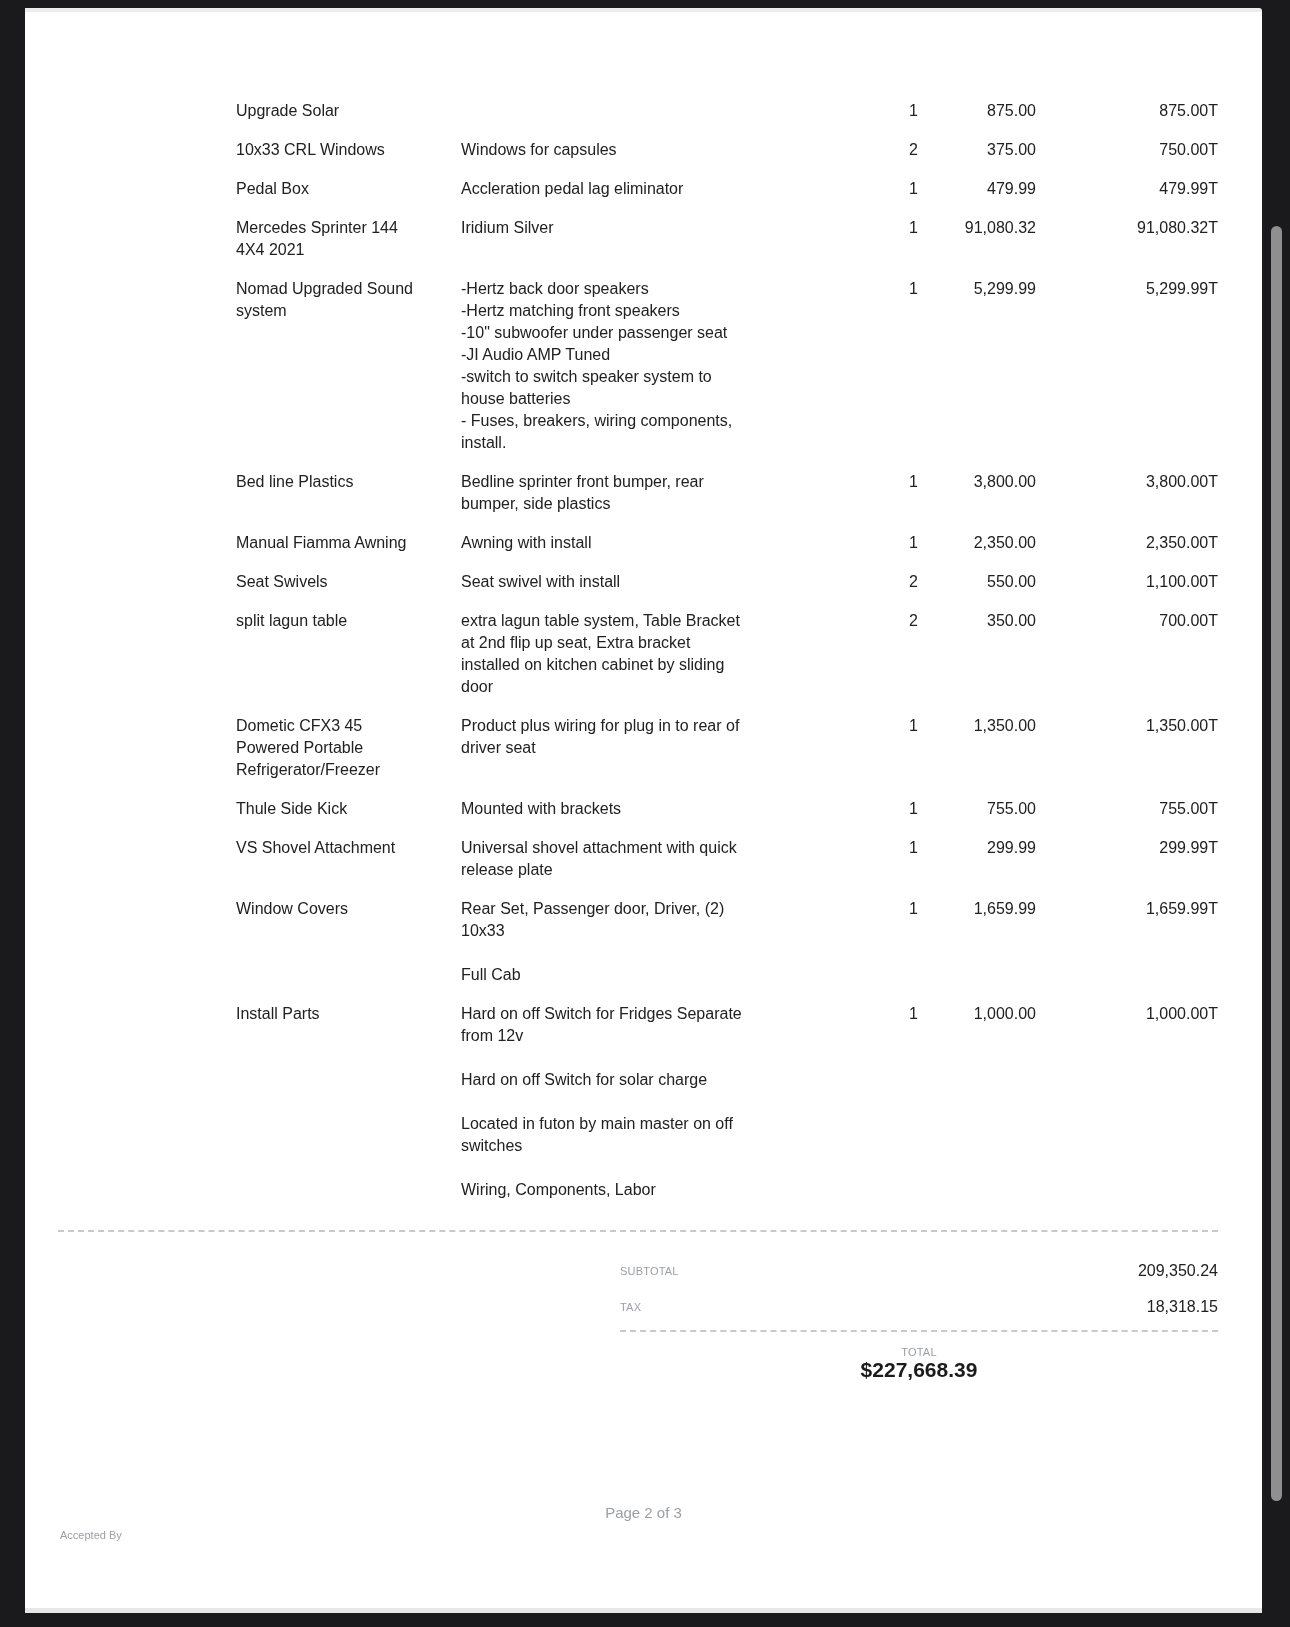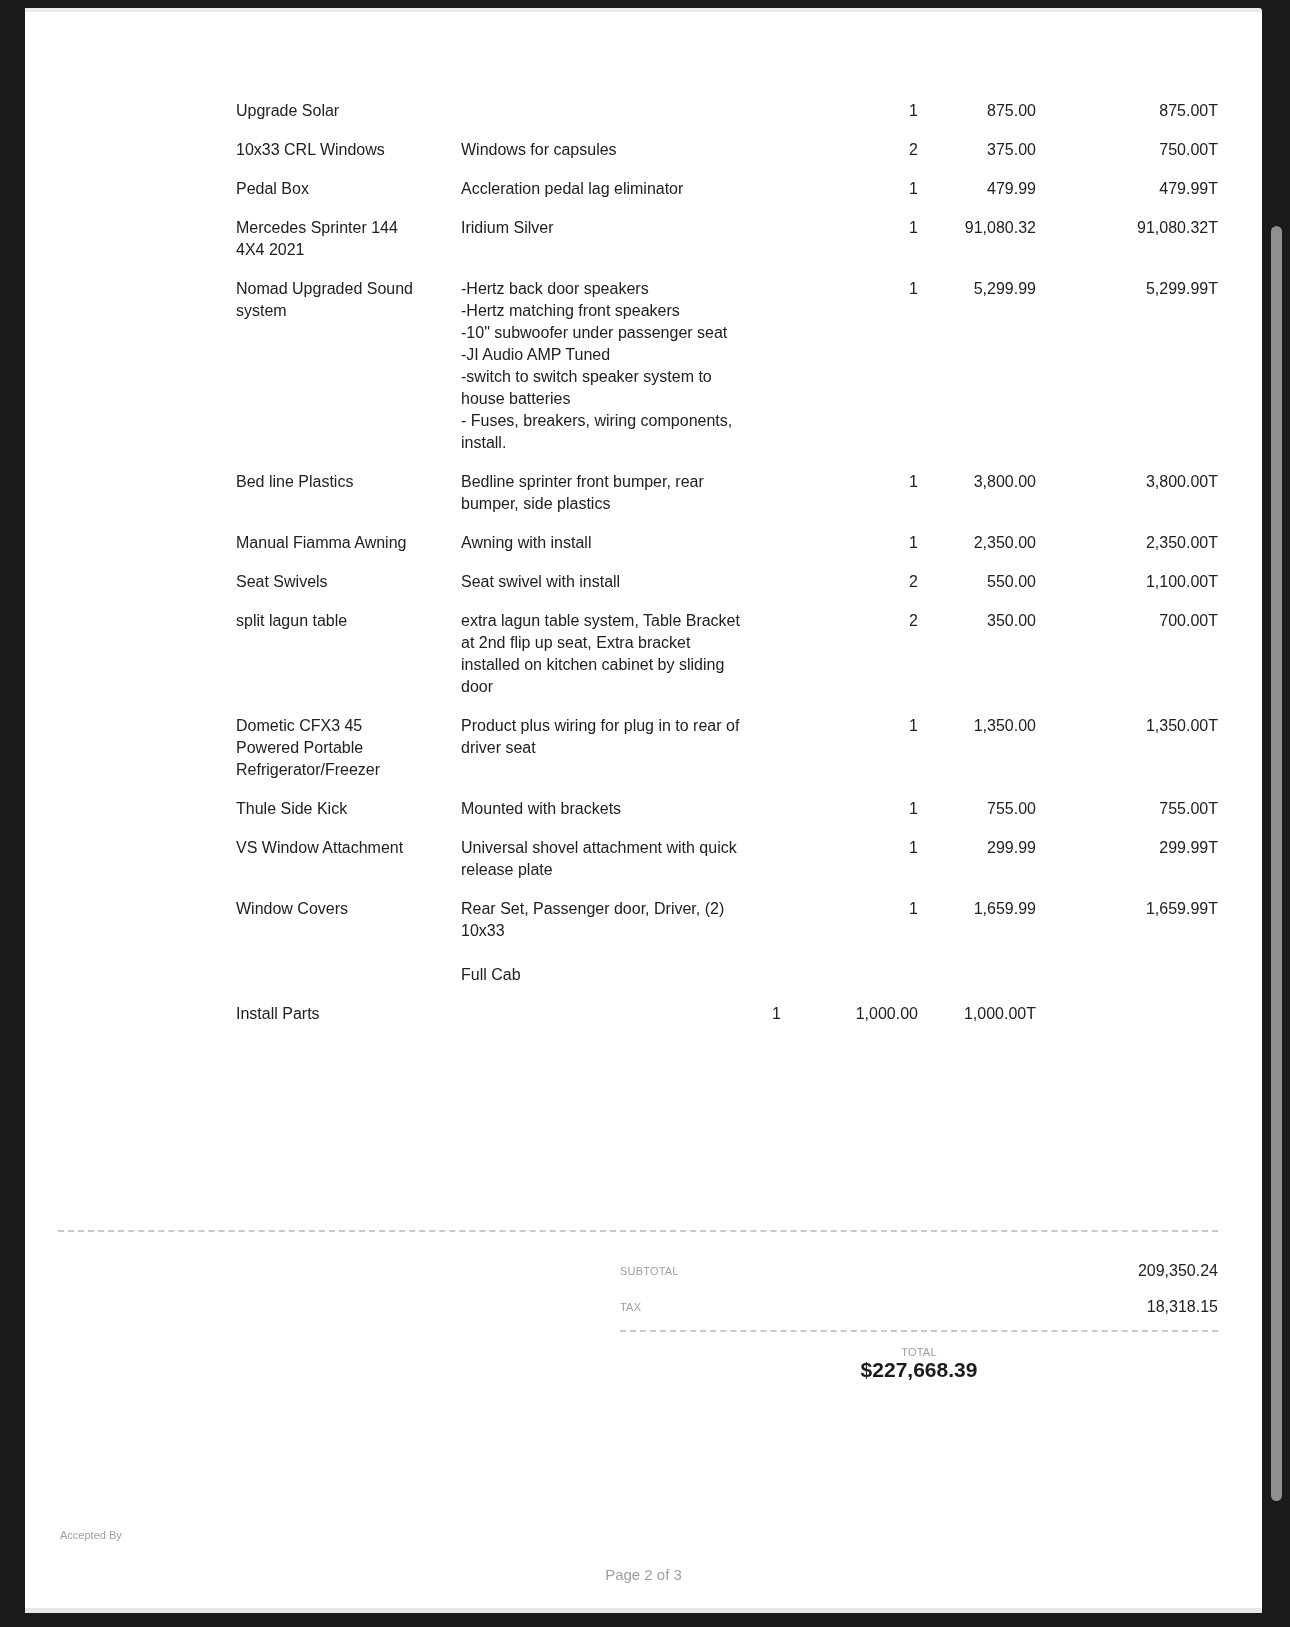--- a/index.html
+++ b/index.html
@@ -52,21 +52,21 @@
   .trow { display: flex; justify-content: space-between; align-items: center; height: 22px; }
   .trow-tax { margin-top: 14px; }
   .sep-totals { position: static; margin-top: 12px; border-top: 2px dashed var(--dash); width: 100%; }
   .trow-total { margin-top: 14px; height: 30px; flex-direction: column; }
   .tlabel { color: var(--muted); font-size: 11px; letter-spacing: 0.2px; }
   .tvalue { color: var(--text); font-size: 16px; }
   .tvalue-total { color: #1b1b1b; font-size: 21px; font-weight: bold; }
 
   .accepted { position: absolute; left: 35px; top: 1517px; color: var(--muted); font-size: 11px; }
   .footer {
-    position: absolute; left: 0; top: 1554px; width: 100%;
+    position: absolute; left: 0; top: 1492px; width: 100%;
     text-align: center; color: var(--muted); font-size: 15px;
   }
 
   
   .scroll-thumb {
     position: absolute; left: 1271px; top: 226px;
     width: 11px; height: 1275px;
     background: var(--scrollbar); border-radius: 6px;
   }
 </style>
@@ -165,39 +165,48 @@
     <div class="cell num">1,350.00T</div>
   </div>
         <div class="row">
     <div class="cell activity">Thule Side Kick</div>
     <div class="cell desc">Mounted with brackets</div>
     <div class="cell num">1</div>
     <div class="cell num">755.00</div>
     <div class="cell num">755.00T</div>
   </div>
         <div class="row">
-    <div class="cell activity">VS Window Attachment</div>
+    <div class="cell activity">VS Shovel Attachment</div>
     <div class="cell desc">Universal shovel attachment with quick
 release plate</div>
     <div class="cell num">1</div>
     <div class="cell num">299.99</div>
     <div class="cell num">299.99T</div>
   </div>
         <div class="row">
     <div class="cell activity">Window Covers</div>
     <div class="cell desc">Rear Set, Passenger door, Driver, (2)
 10x33
 
 Full Cab</div>
     <div class="cell num">1</div>
     <div class="cell num">1,659.99</div>
     <div class="cell num">1,659.99T</div>
   </div>
         <div class="row">
     <div class="cell activity">Install Parts</div>
+    <div class="cell desc">Hard on off Switch for Fridges Separate
+from 12v
+
+Hard on off Switch for solar charge
+
+Located in futon by main master on off
+switches
+
+Wiring, Components, Labor</div>
     <div class="cell num">1</div>
     <div class="cell num">1,000.00</div>
     <div class="cell num">1,000.00T</div>
   </div>
       </div>
 
     <div class="sep sep-full"></div>
 
     <div class="totals">
       <div class="trow">

